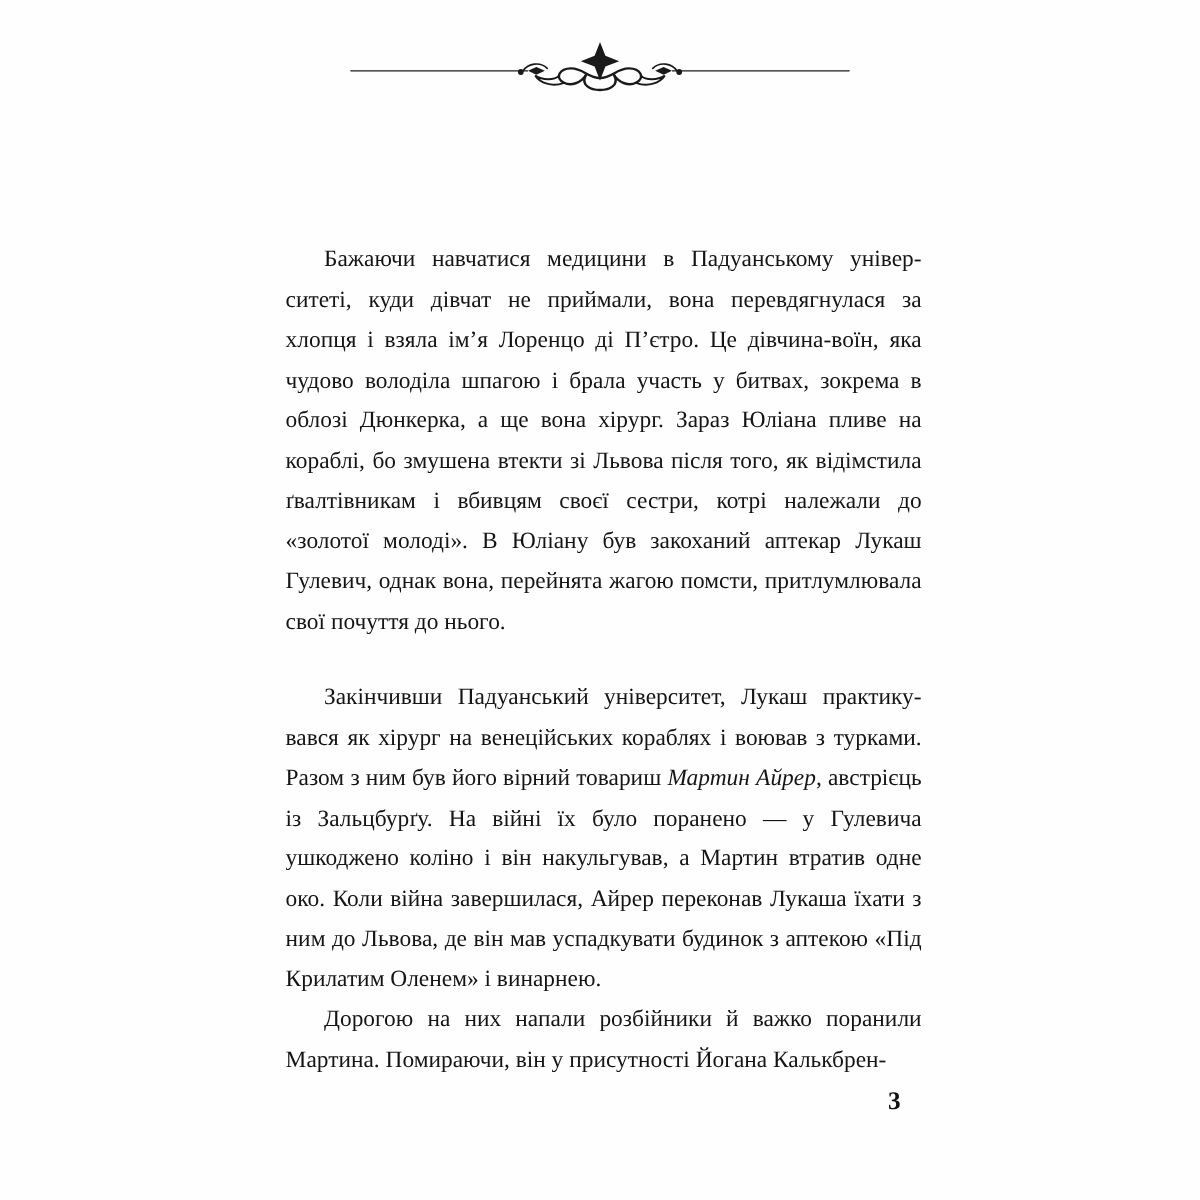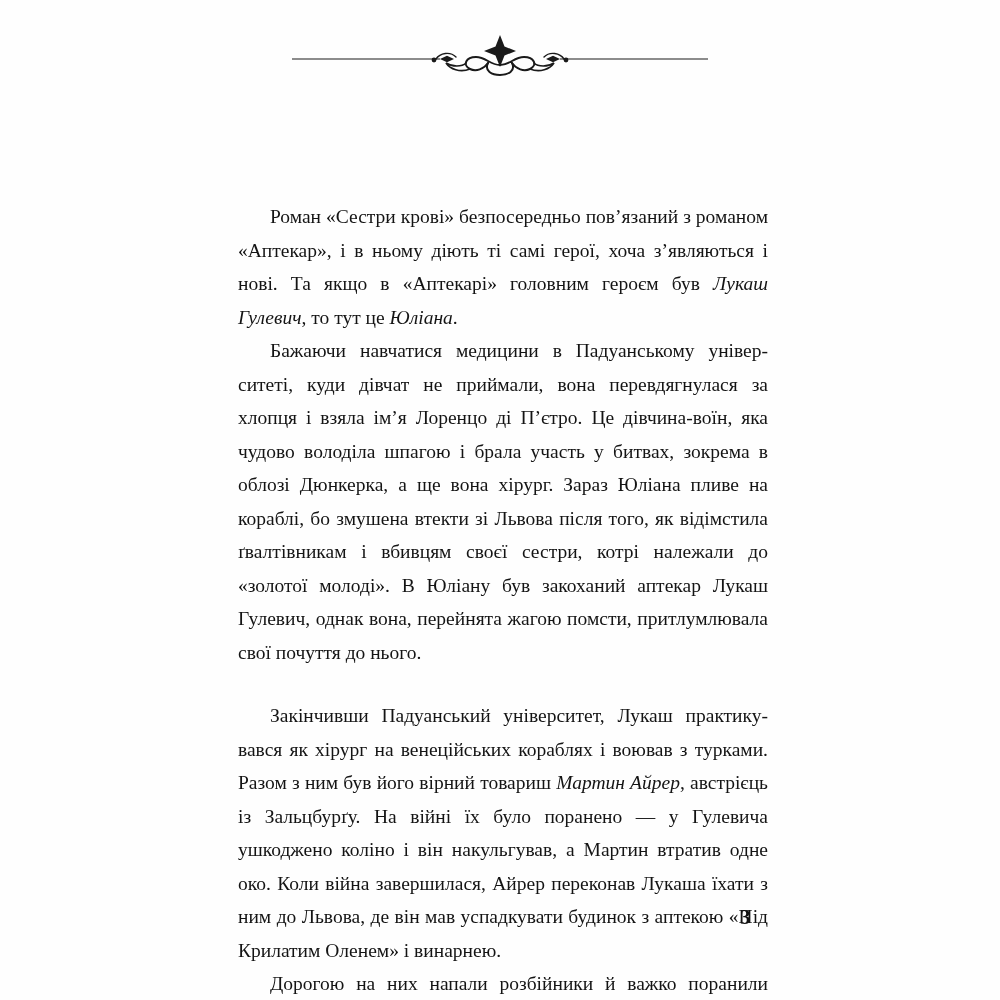--- a/index.html
+++ b/index.html
@@ -94,21 +94,20 @@
       <path d="M180 40 C170 44 160 40 156 34 C162 38 172 38 176 34" stroke="#1a1a1a" stroke-width="1.6" fill="none" stroke-linecap="round"></path>
       <path d="M240 40 C250 44 260 40 264 34 C258 38 248 38 244 34" stroke="#1a1a1a" stroke-width="1.6" fill="none" stroke-linecap="round"></path>
       <path d="M166 28 C160 22 150 24 146 30" stroke="#1a1a1a" stroke-width="1.4" fill="none" stroke-linecap="round"></path>
       <path d="M254 28 C260 22 270 24 274 30" stroke="#1a1a1a" stroke-width="1.4" fill="none" stroke-linecap="round"></path>
       <circle cx="144" cy="31" r="2.4" fill="#1a1a1a"></circle>
       <circle cx="276" cy="31" r="2.4" fill="#1a1a1a"></circle>
     </svg>
   </div>
 
   <div class="body-text" id="body-text">
-      <p class="para">Роман «Сестри крові» безпосередньо пов’язаний з рома­ном «Аптекар», і в ньому діють ті самі герої, хоча з’являють­ся і нові. Та якщо в «Аптекарі» головним героєм був <em>Лукаш Гулевич</em>, то тут це <em>Юліана</em>.</p>
       <p class="para">Бажаючи навчатися медицини в Падуанському універ­ситеті, куди дівчат не приймали, вона перевдягнулася за хлопця і взяла ім’я Лоренцо ді П’єтро. Це дівчина-воїн, яка чудово володіла шпагою і брала участь у битвах, зокрема в облозі Дюнкерка, а ще вона хірург. Зараз Юліана пливе на кораблі, бо змушена втекти зі Львова після того, як ві­дімстила ґвалтівникам і вбивцям своєї сестри, котрі нале­жали до «золотої молоді». В Юліану був закоханий аптекар Лукаш Гулевич, однак вона, перейнята жагою помсти, притлумлювала свої почуття до нього.</p>
       <p class="para gap-before">Закінчивши Падуанський університет, Лукаш практику­вався як хірург на венеційських кораблях і воював з турка­ми. Разом з ним був його вірний товариш <em>Мартин Айрер</em>, австрієць із Зальцбурґу. На війні їх було поранено — у Гу­левича ушкоджено коліно і він накульгував, а Мартин втра­тив одне око. Коли війна завершилася, Айрер переконав Лукаша їхати з ним до Львова, де він мав успадкувати буди­нок з аптекою  «Під Крилатим Оленем» і винарнею.</p>
       <p class="para">Дорогою на них напали розбійники й важко поранили Мартина. Помираючи, він у присутності Йогана Калькбрен-</p>
     </div>
 
   <div class="folio">3</div>
 
 </div>
 
 </body></html>

